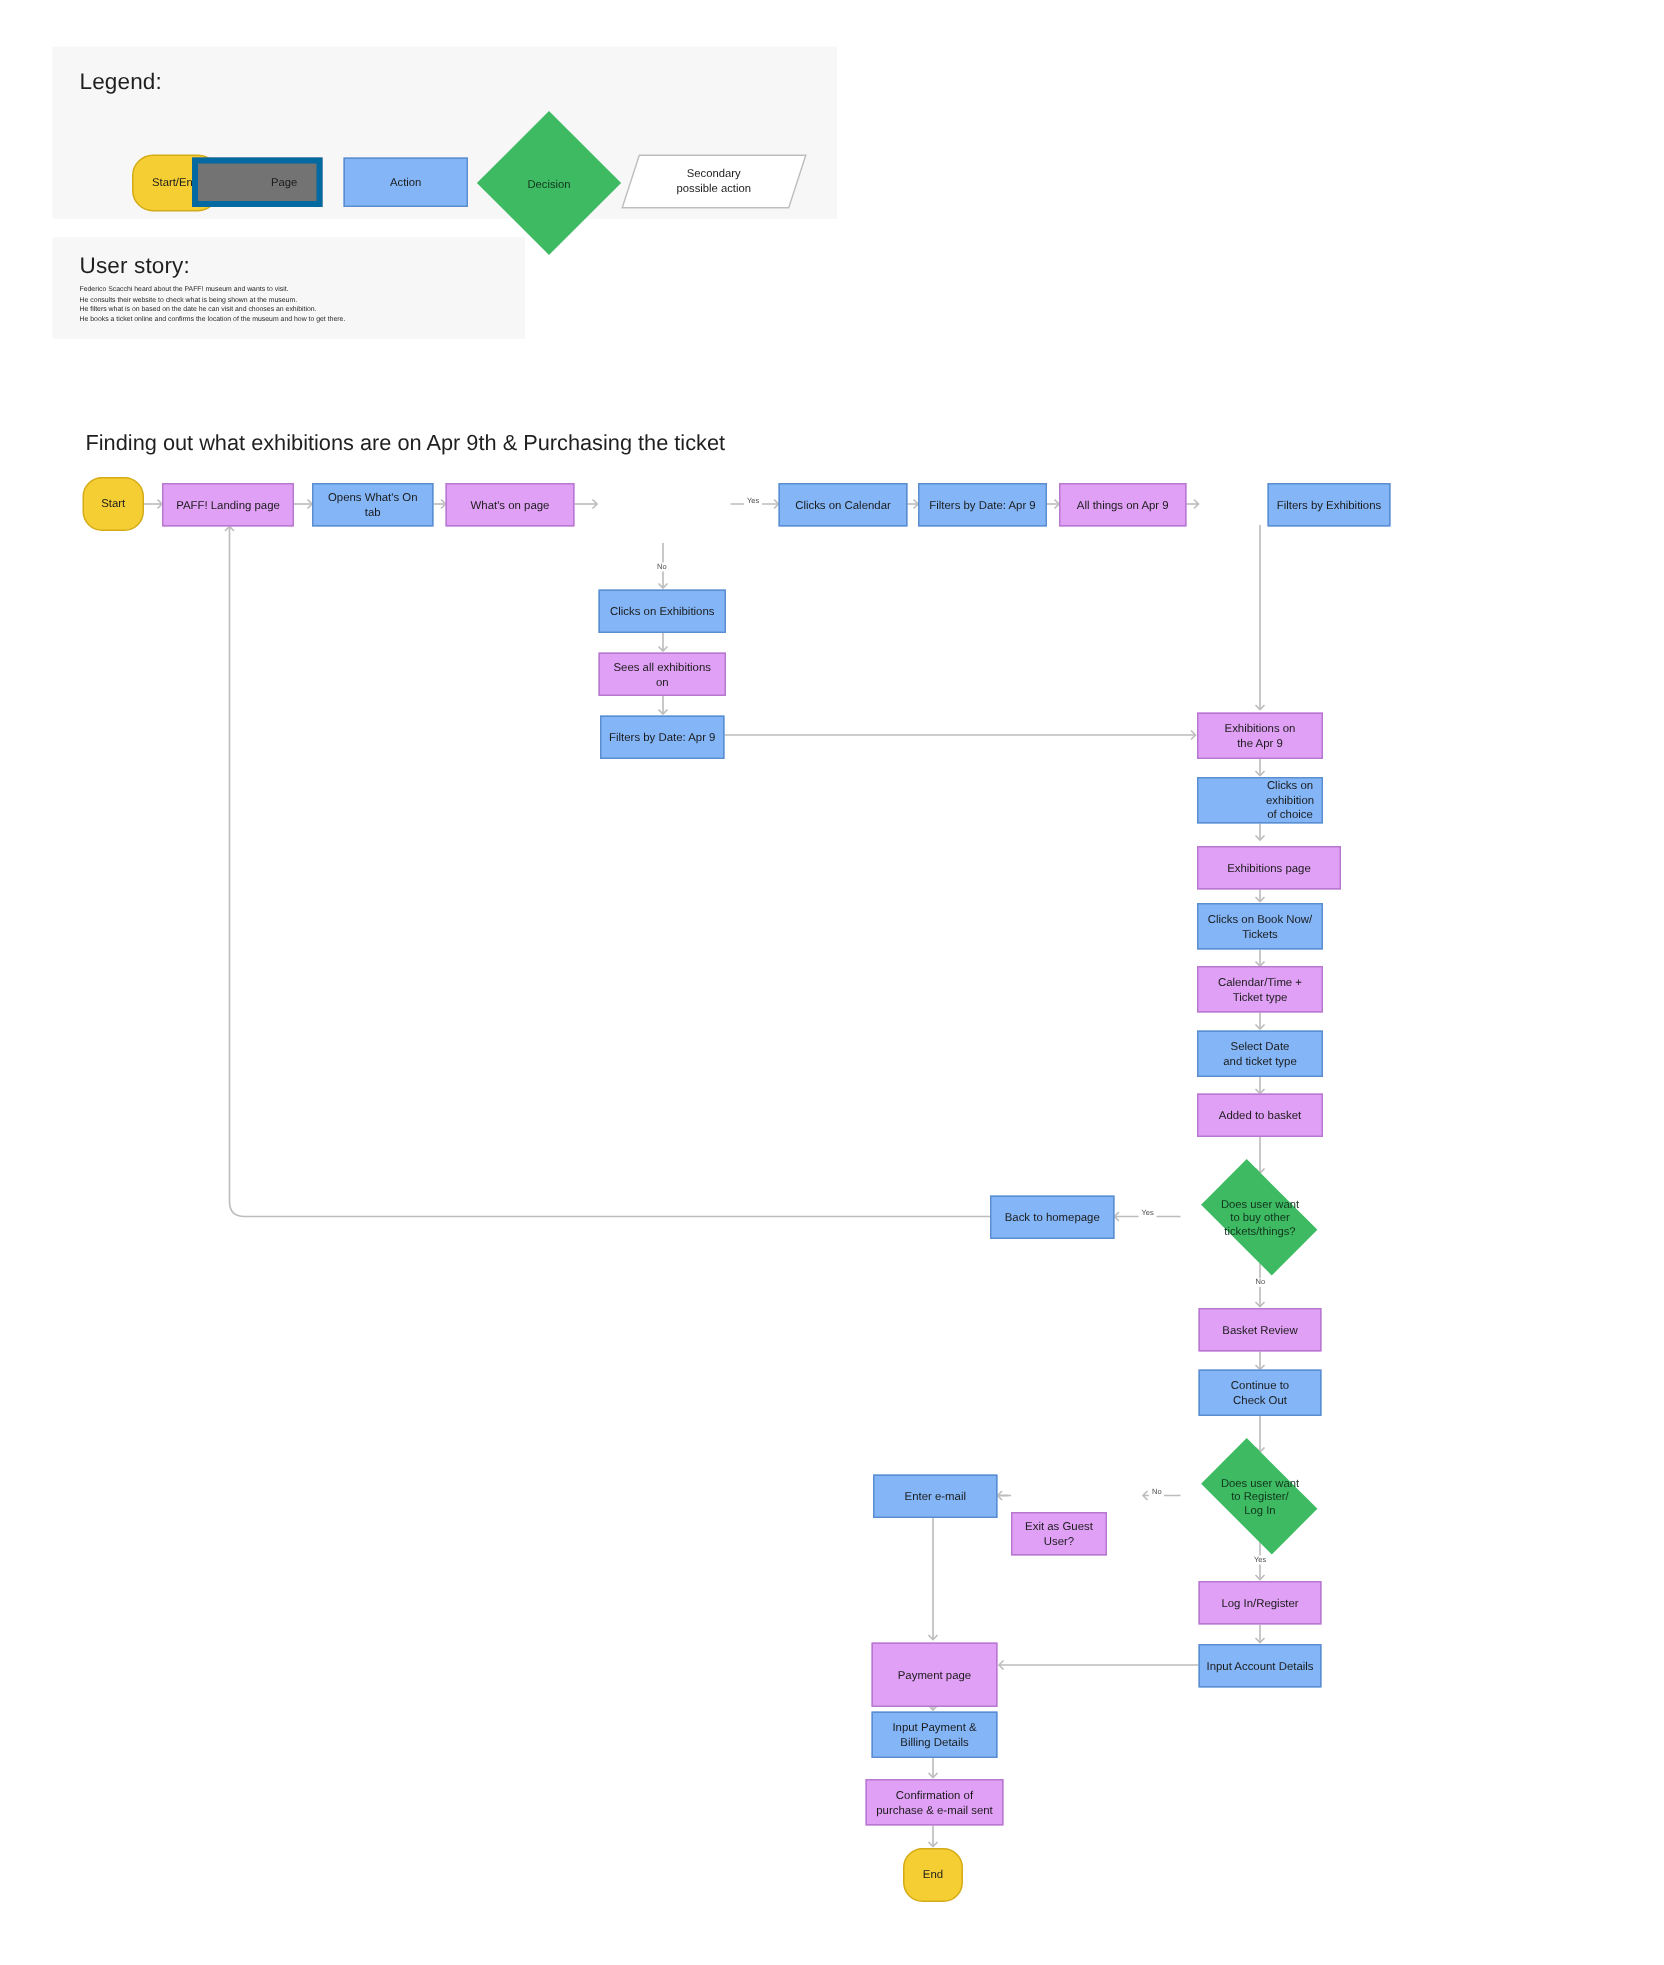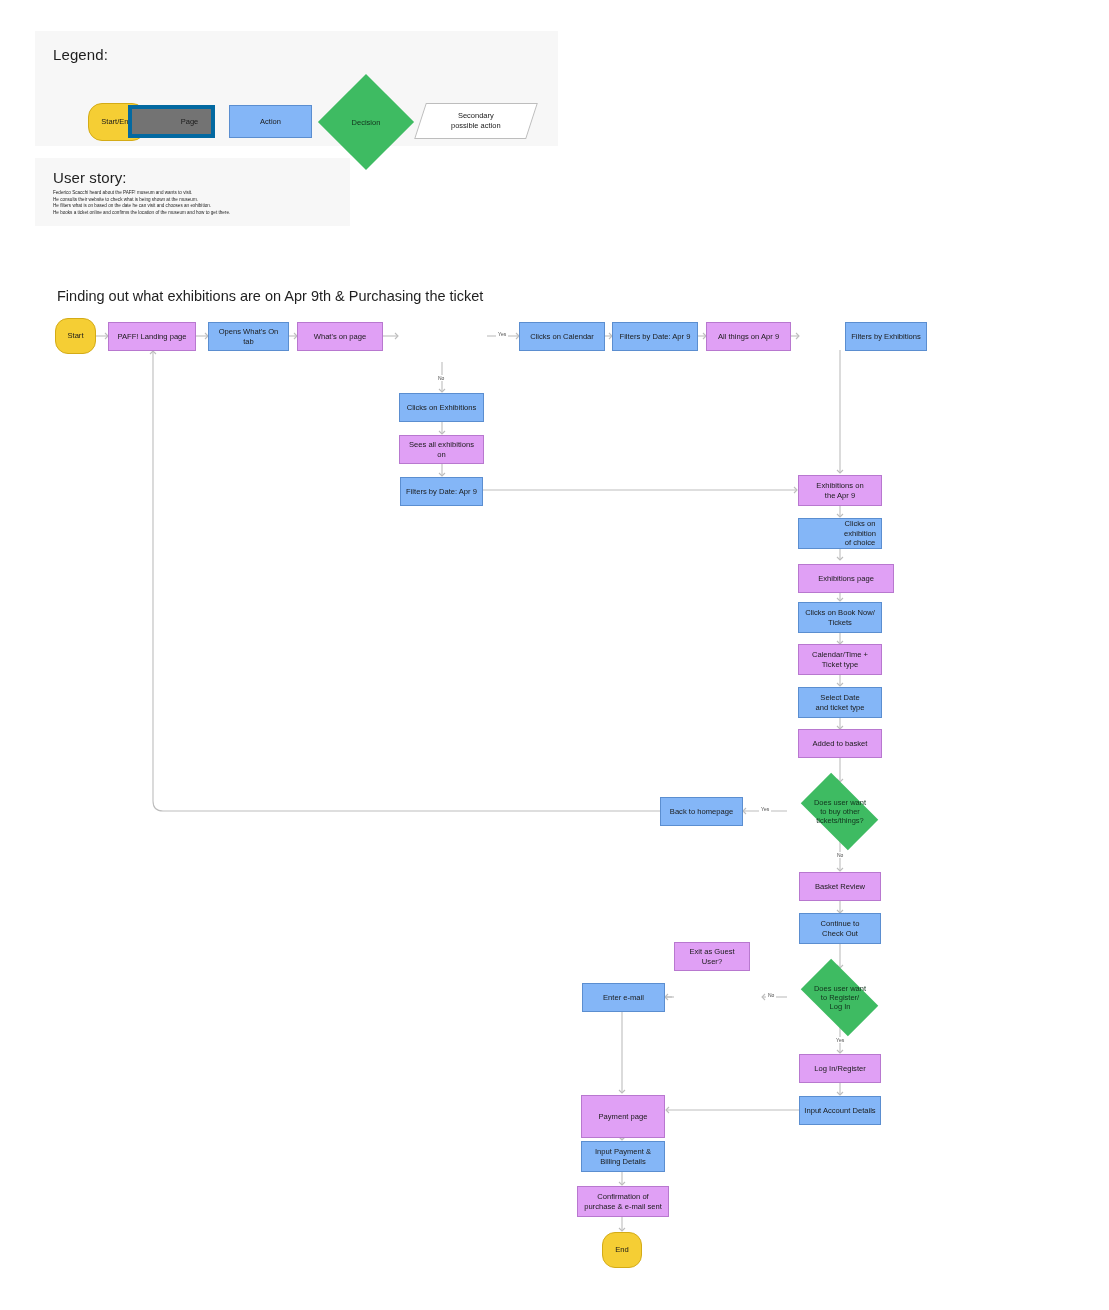--- a/index.html
+++ b/index.html
@@ -341,21 +341,21 @@
 
   <div class="node n-page" style="left:799px; top:872px; width:82px; height:29px;">Basket Review</div>
 
   <div class="node n-action" style="left:799px; top:913px; width:82px; height:31px;" id="n-continue">Continue to<br>Check Out</div>
 
   <div class="diamond-wrap" style="left:786px; top:968px; width:108px; height:59px;">
     <div class="diamond-sq" style="left:32px; top:8px; width:43px; height:43px; transform:rotate(45deg) scale(1.55,1);"></div>
     <div class="diamond-label" id="dec3lbl">Does user want<br>to Register/<br>Log In</div>
   </div>
 
-  <div class="node n-page" style="left:674px; top:942px; width:76px; height:29px;">Exit as Guest User?</div>
+  <div class="node n-page" style="left:674px; top:1008px; width:64px; height:29px;">Exit as Guest User?</div>
 
   <div class="node n-action" style="left:582px; top:983px; width:83px; height:29px;">Enter e-mail</div>
 
   <div class="node n-page" style="left:799px; top:1054px; width:82px; height:29px;">Log In/Register</div>
 
   <div class="node n-action" style="left:799px; top:1096px; width:82px; height:29px;">Input Account Details</div>
 
   <div class="node n-page" style="left:581px; top:1095px; width:84px; height:43px;">Payment page</div>
 
   <div class="node n-action" style="left:581px; top:1141px; width:84px; height:31px;" id="n-input-pay">Input Payment &amp;<br>Billing Details</div>

